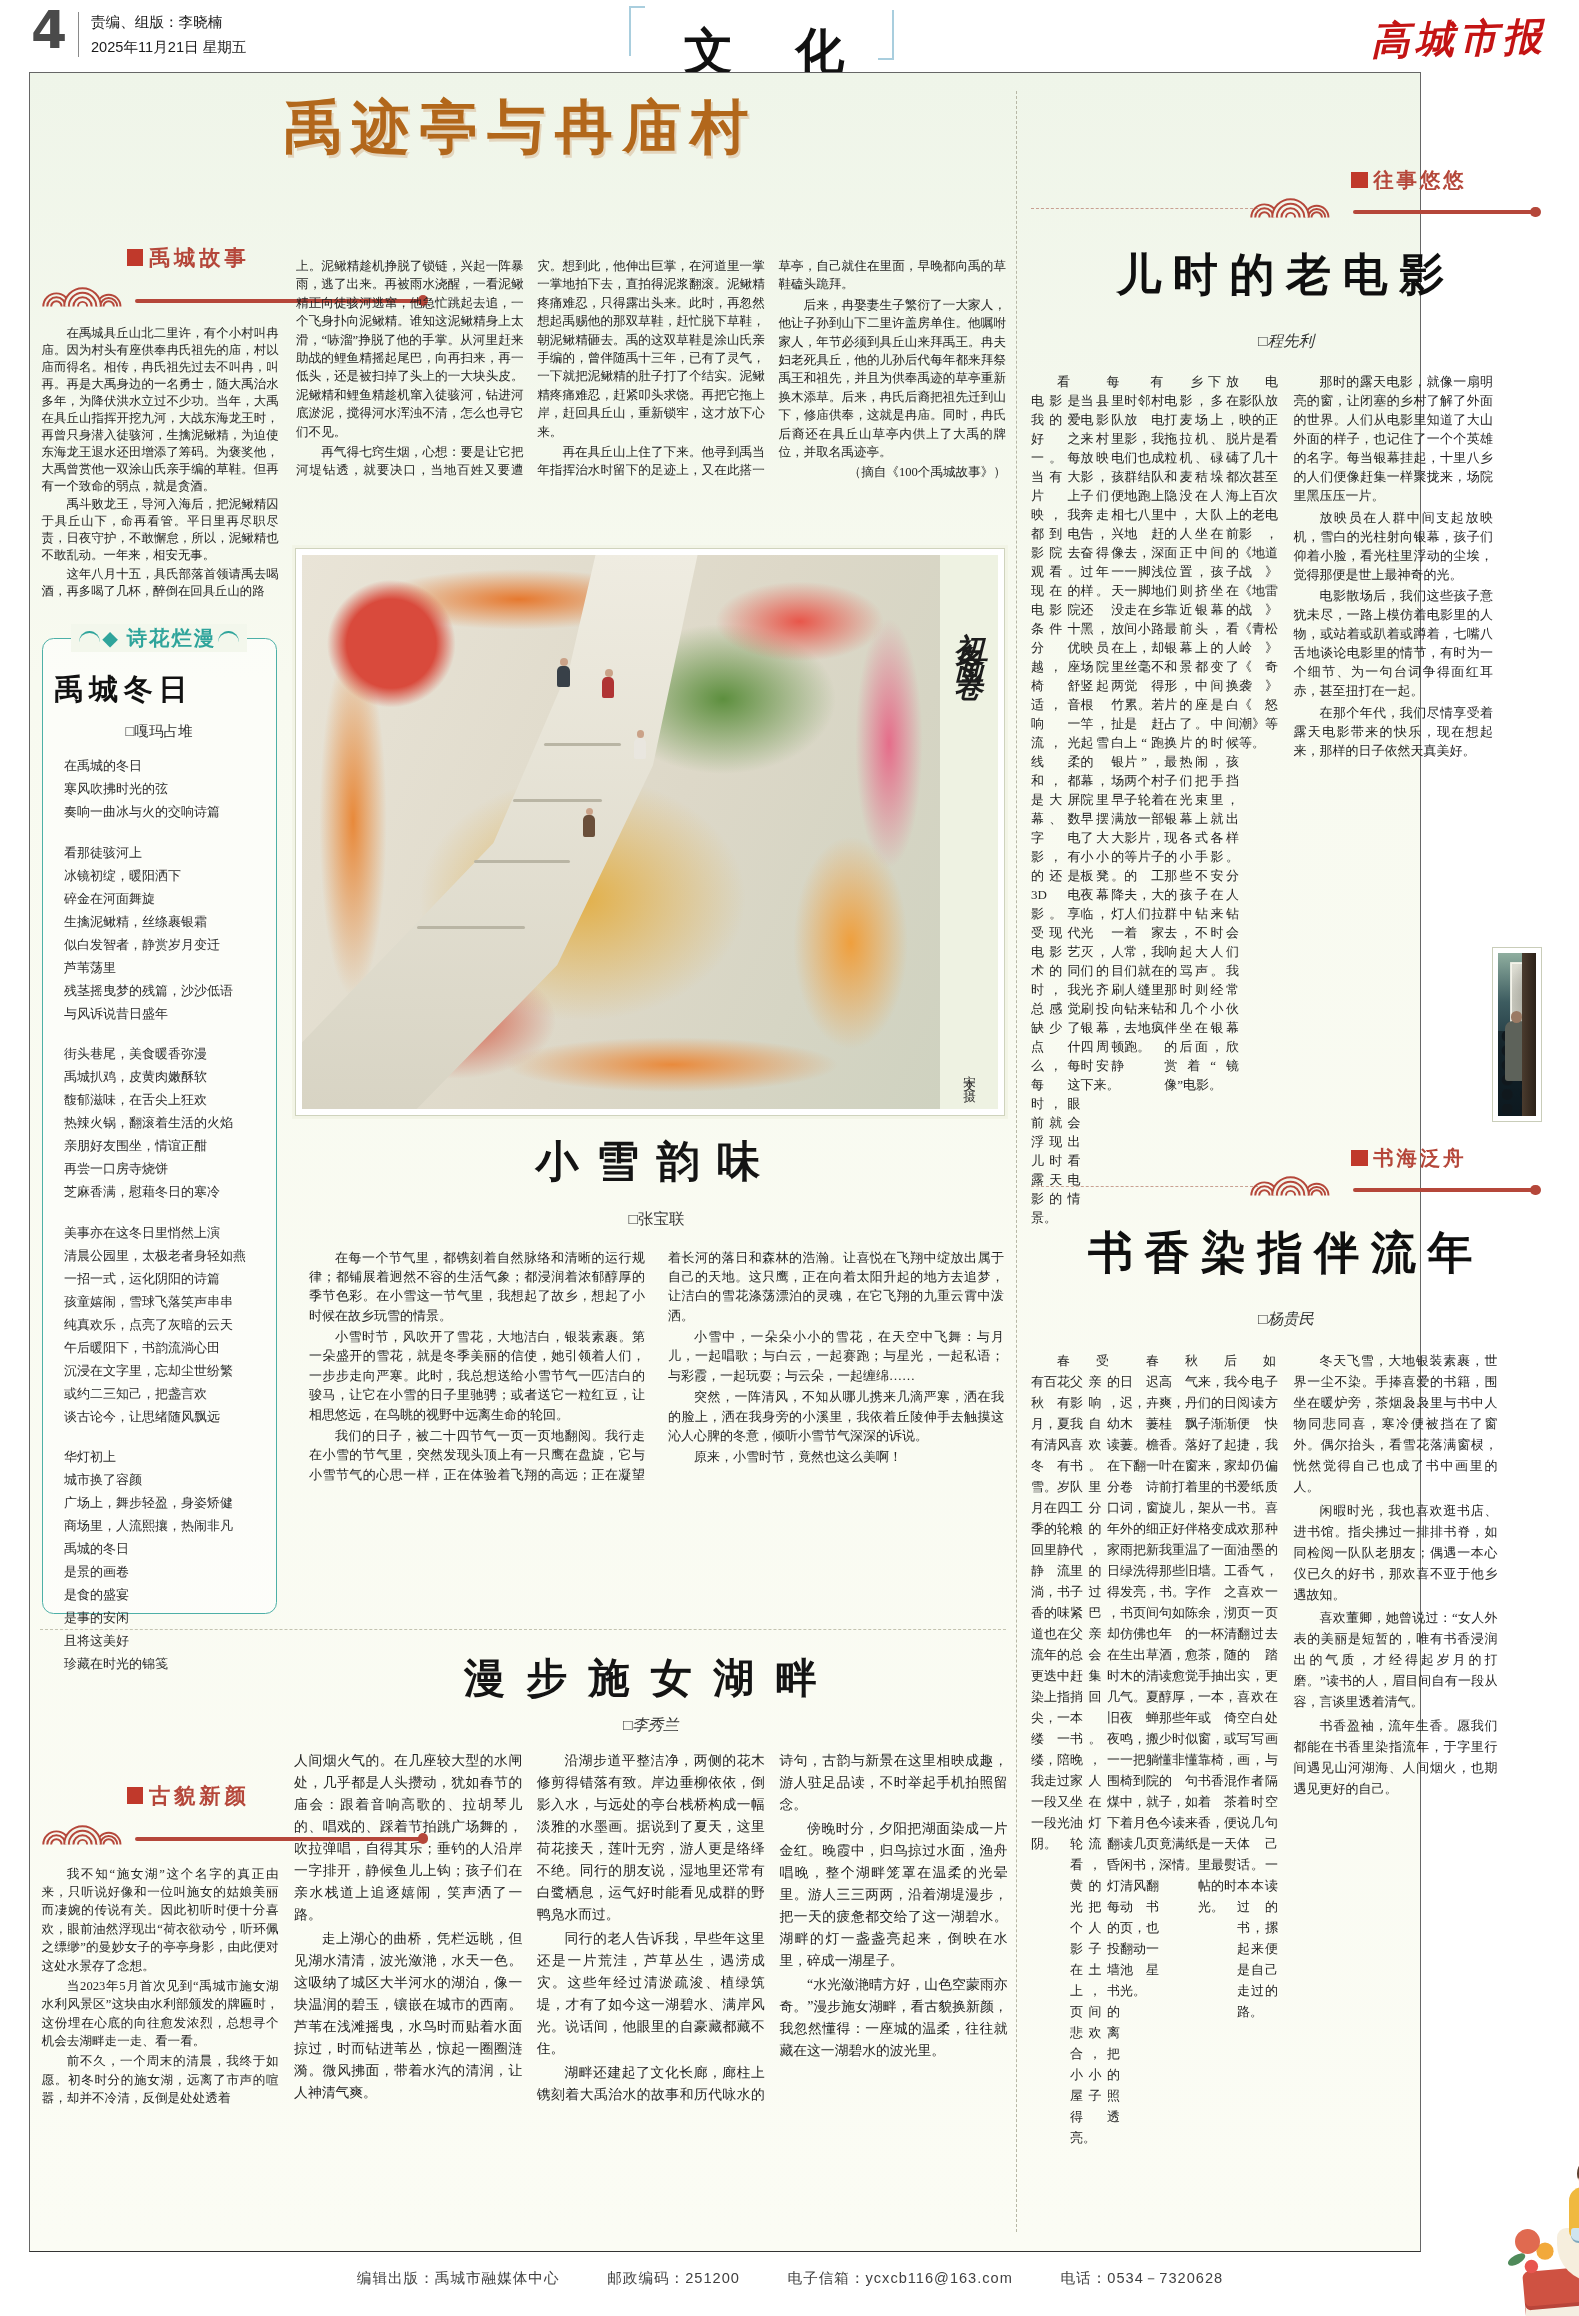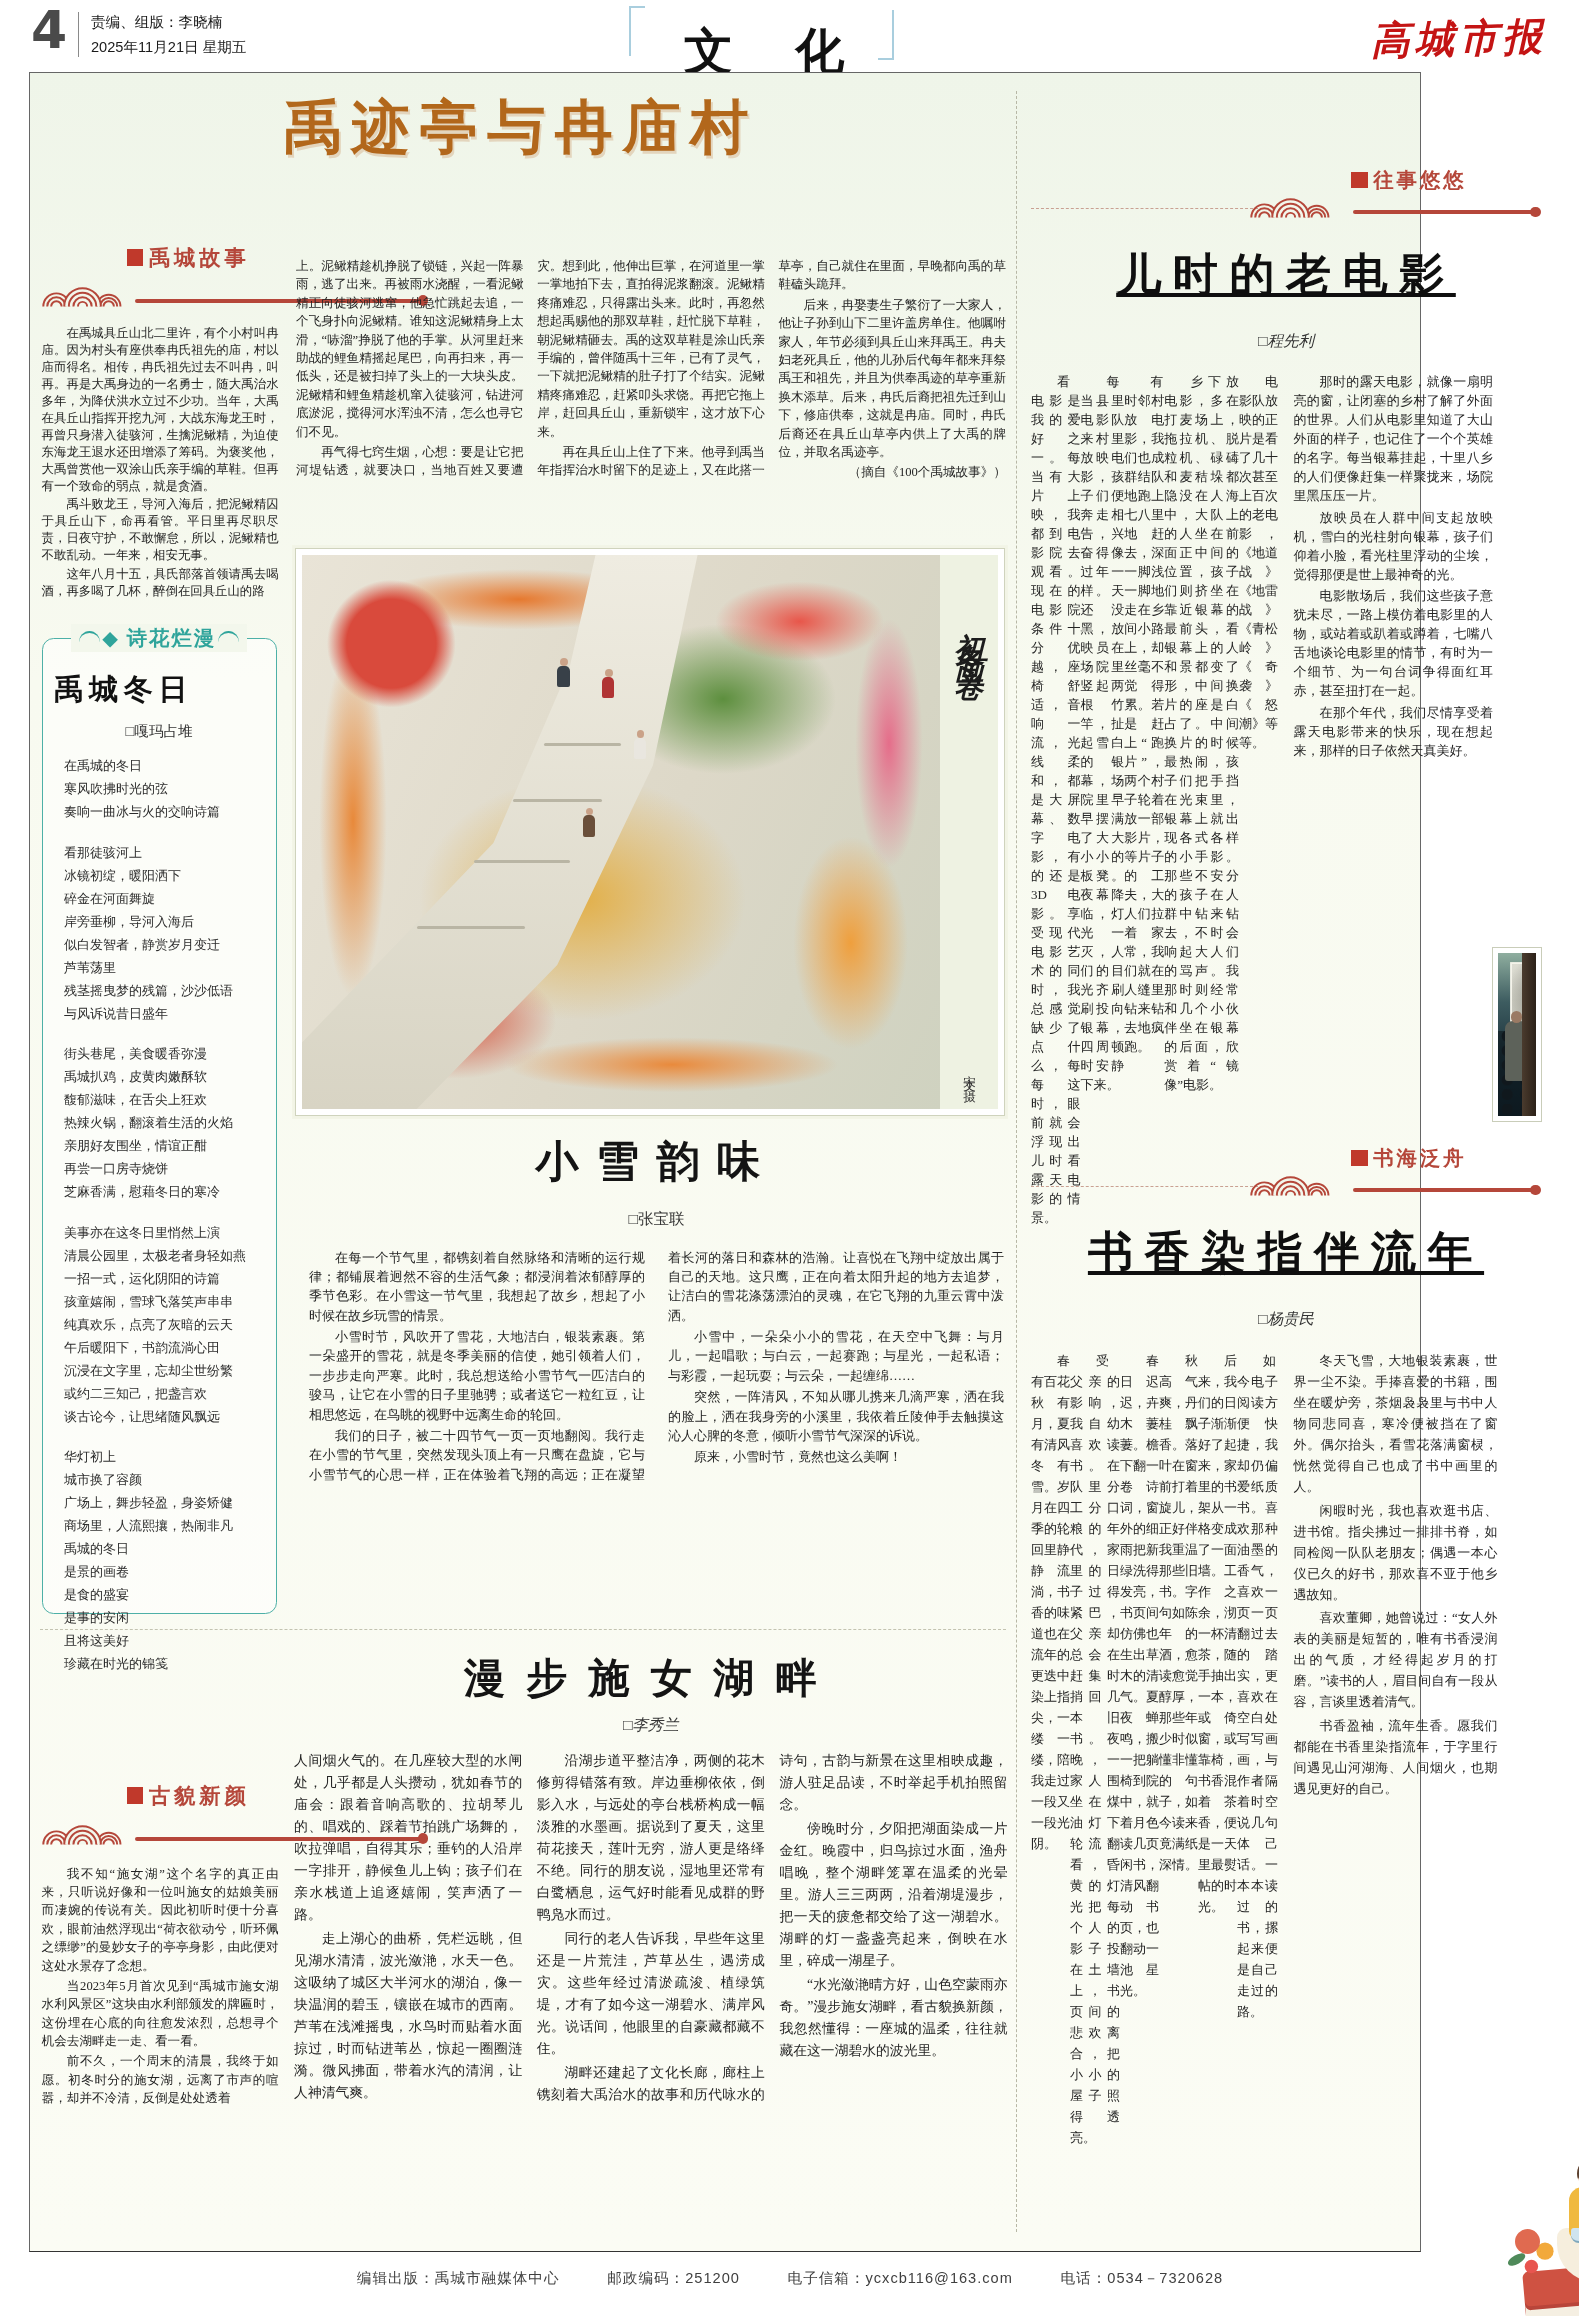--- a/index.html
+++ b/index.html
@@ -121,21 +121,21 @@
     letter-spacing:21.3px; margin-top:9.7px; }
   .mb-author { text-align:center; font-size:15.5px; font-style:italic; color:#333; margin-top:9.7px; }
   .mb-cols { column-count:3; column-gap:14.6px; font-size:13.8px; line-height:22px;
     margin-top:13.6px; height:454px; overflow:hidden; }
   .mb-cols .para:first-child { text-indent:0; }
   
   .rr { position:absolute; left:1001px; width:510px; }
   .rr-ld { top:93px; }
   .rr-sx { top:1071px; }
   .rr-title { text-align:center; font-size:45px; font-weight:900; color:#0f0f0f;
-    letter-spacing:11.6px; margin-top:21.3px;text-decoration:underline; }
+    letter-spacing:11.6px; margin-top:21.3px; }
   .rr-author { text-align:center; font-size:15.5px; font-style:italic; color:#333; margin-top:26px; }
   .rr-body { display:flex; gap:15.5px; margin-top:19.4px; font-size:13px; line-height:19px; }
   .rr-col { width:247px; display:flex; flex-direction:row; }
   .rr-col .para { margin-bottom:2.9px; }
   
   .photo2 { position:relative; width:247px; height:173px; margin-top:auto;
     border:5.8px solid #fff; outline:1px solid #c9cdb9; overflow:hidden;
     background:linear-gradient(180deg,#8fae9f 0%,#3d5c60 30%,#1d333c 62%,#12222b 100%); }
   .p2-screen { position:absolute; left:13.6px; top:11.6px; width:124px; height:72px; background:#e6e5dc;
     box-shadow:0 0 0 1.9px #f4f3ea;
@@ -280,21 +280,21 @@
     <div class="poem-body">
         <div class="stanza">
           <div class="pline">在禹城的冬日</div>
           <div class="pline">寒风吹拂时光的弦</div>
           <div class="pline">奏响一曲冰与火的交响诗篇</div>
         </div>
         <div class="stanza">
           <div class="pline">看那徒骇河上</div>
           <div class="pline">冰镜初绽，暖阳洒下</div>
           <div class="pline">碎金在河面舞旋</div>
-          <div class="pline">岸旁垂柳，导河入海后</div>
+          <div class="pline">生擒泥鳅精，丝绦裹银霜</div>
           <div class="pline">似白发智者，静赏岁月变迁</div>
           <div class="pline">芦苇荡里</div>
           <div class="pline">残茎摇曳梦的残篇，沙沙低语</div>
           <div class="pline">与风诉说昔日盛年</div>
         </div>
         <div class="stanza">
           <div class="pline">街头巷尾，美食暖香弥漫</div>
           <div class="pline">禹城扒鸡，皮黄肉嫩酥软</div>
           <div class="pline">馥郁滋味，在舌尖上狂欢</div>
           <div class="pline">热辣火锅，翻滚着生活的火焰</div>

